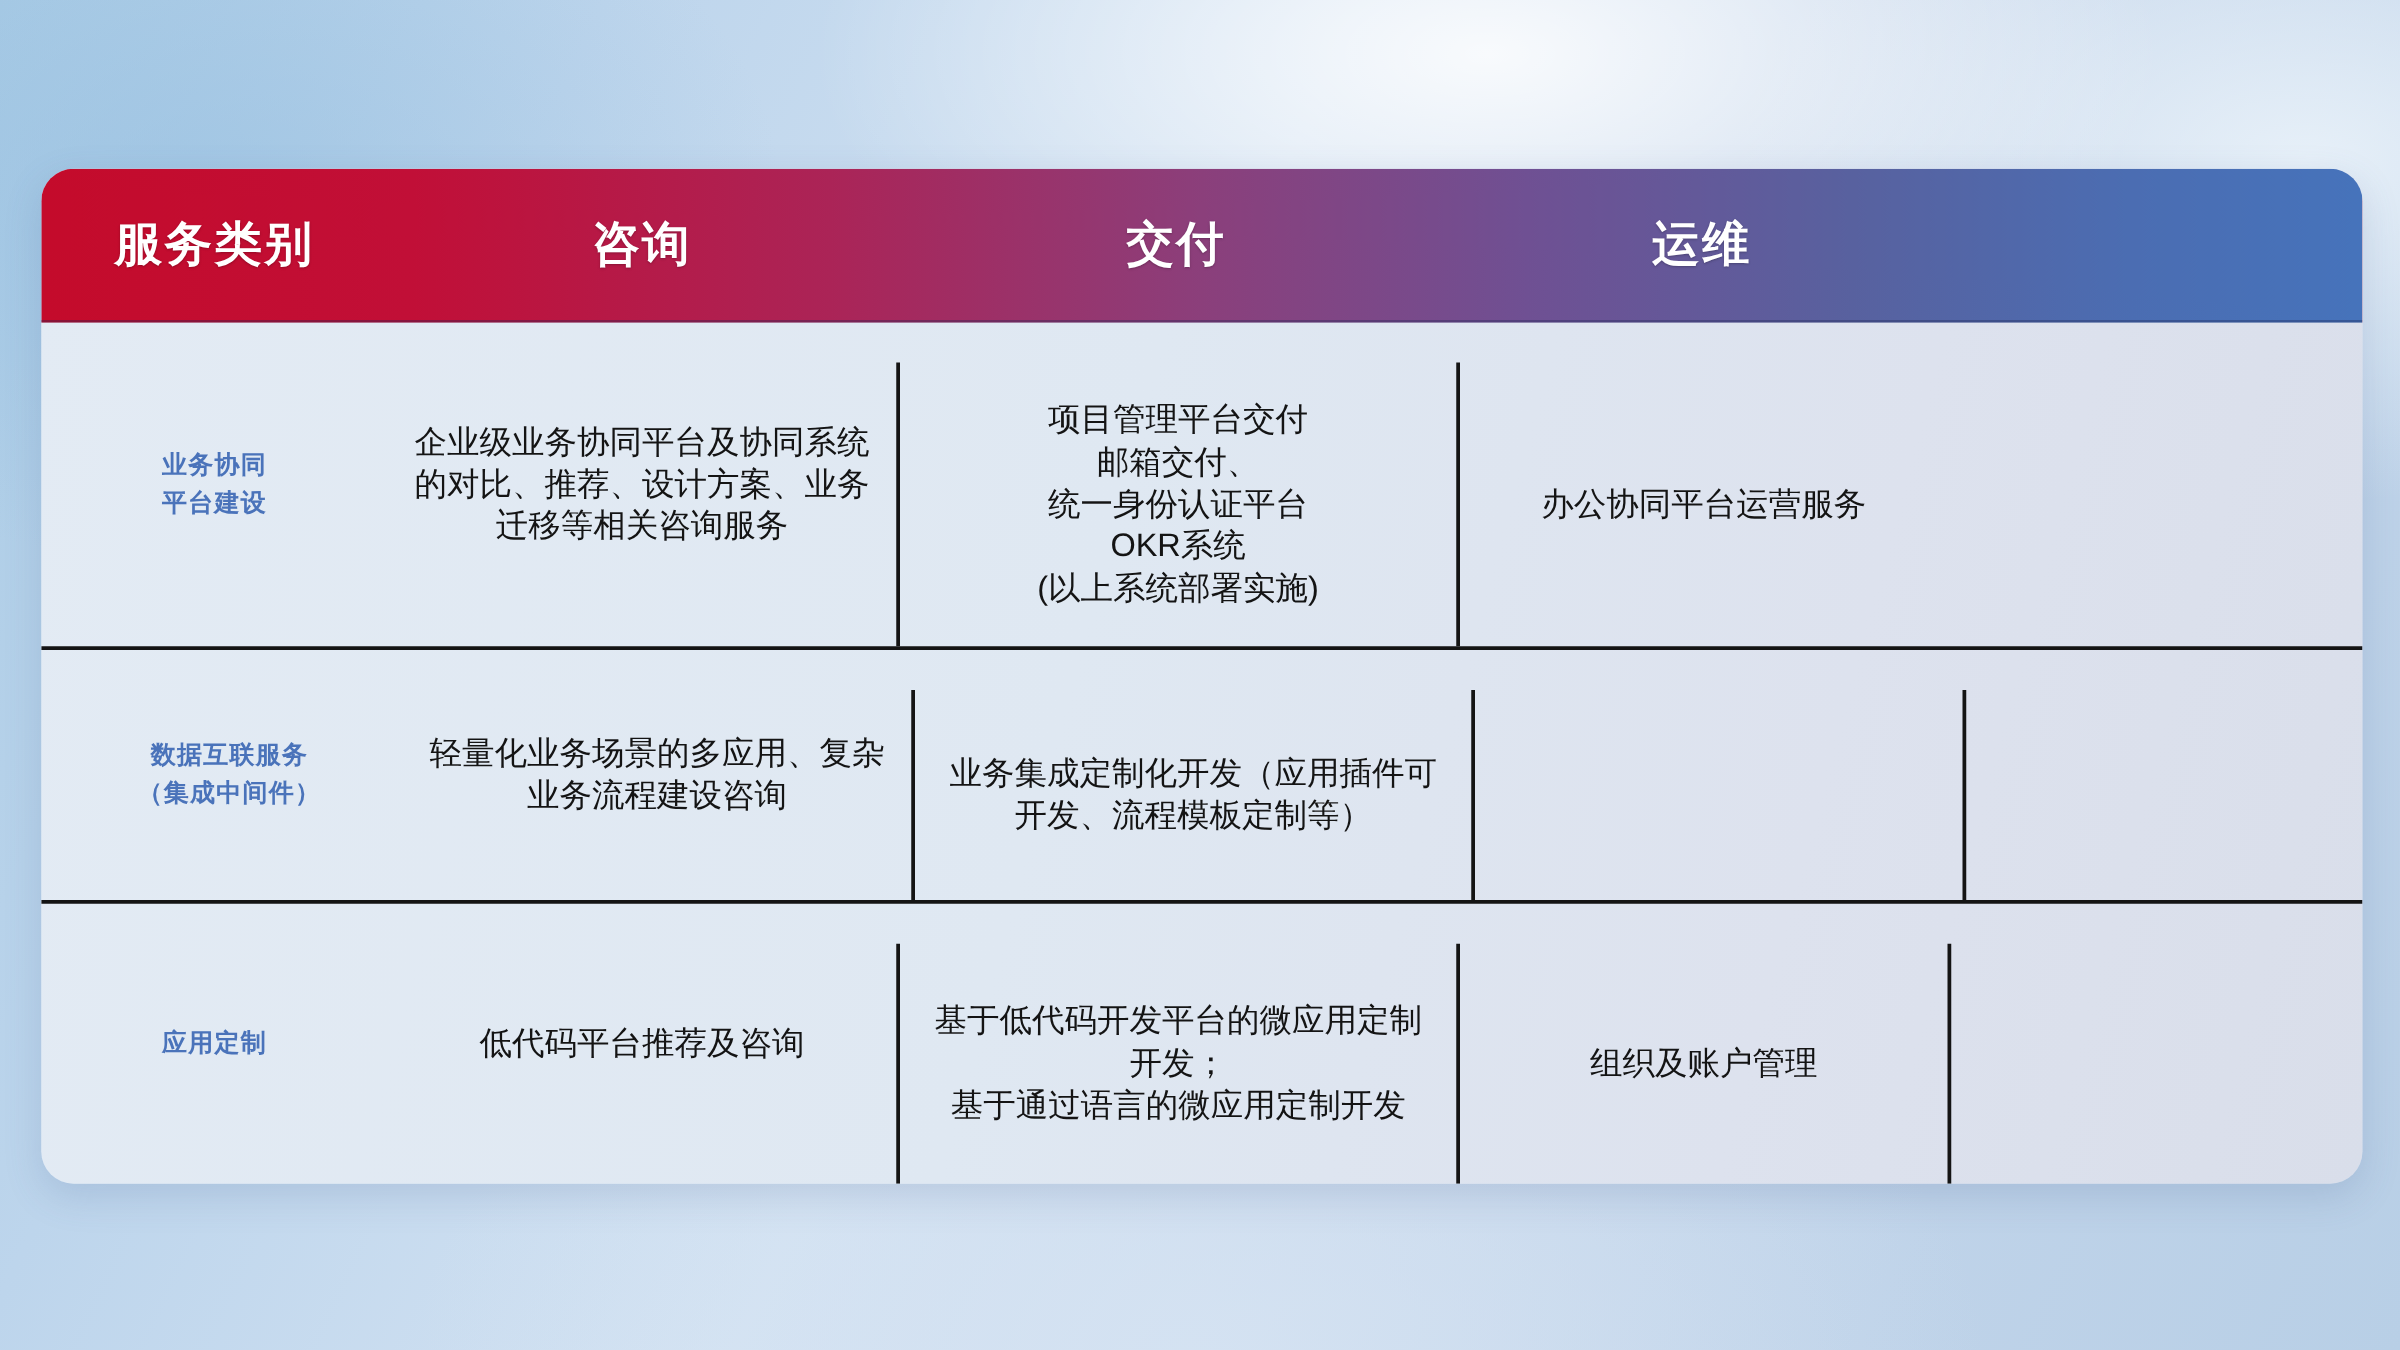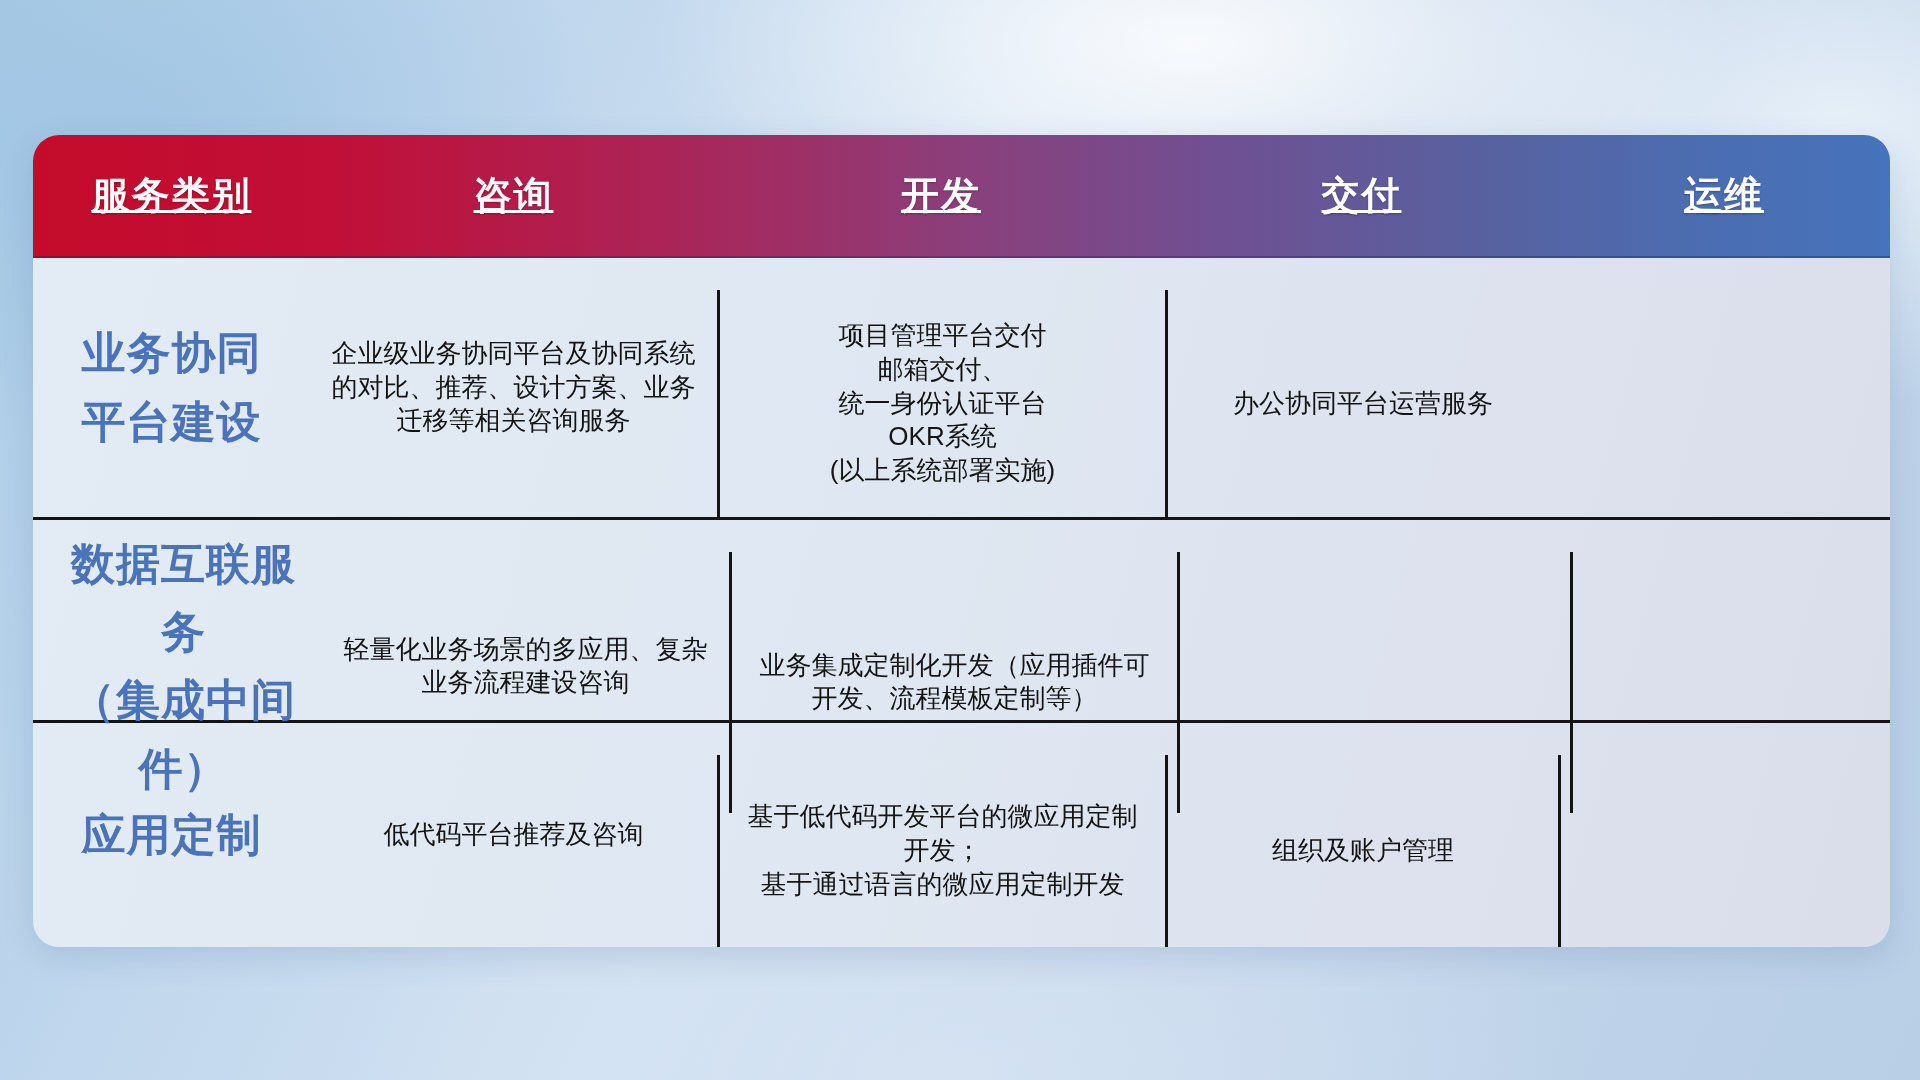--- a/index.html
+++ b/index.html
@@ -27,48 +27,46 @@
     height:123px;
     background: linear-gradient(90deg,
       #c40b2b 0%, #c10f37 16%, #ab2457 34%, #8b3f7b 50%,
       #6f5093 64%, #58619f 78%, #4b6db2 90%, #4673bb 100%);
     border-bottom: 2px solid rgba(25,35,80,0.35);
   }
   .hcell {
     display:flex; align-items:center; justify-content:center;
     color:#ffffff; font-size:38px; font-weight:bold; letter-spacing:2px;
     text-shadow: 0 1px 2px rgba(0,0,0,0.25);
-    text-decoration: underline;
   }
   .brow { }
   .row1 { height:259px; }
   .row2 { height:203px;padding-left:12px; }
   .row3 { height:227px; }
   .brow + .brow { border-top:3px solid #141414; }
   .cell {
     display:flex; align-items:center; justify-content:center;
     text-align:center; padding:10px 20px;
     white-space:pre-line;
     font-size:26px; line-height:1.3; color:#141414;
   }
   .cat {
-    font-size:44px; font-weight:bold; color:#4a73ba; line-height:1.55;
+    font-size:20px; font-weight:bold; color:#4a73ba; line-height:1.55;
     letter-spacing:1px;
   }
   .bl { border-left:3px solid #141414;margin-top:32px; }
 </style>
 </head>
 <body>
 
 <div class="panel">
 
   <div class="grid header-row">
     <div class="hcell">服务类别</div>
     <div class="hcell">咨询</div>
-    <div class="hcell">开发</div>
     <div class="hcell">交付</div>
     <div class="hcell">运维</div>
   </div>
 
   <div class="grid brow row1">
     <div class="cell cat">业务协同
 平台建设</div>
     <div class="cell">企业级业务协同平台及协同系统的对比、推荐、设计方案、业务迁移等相关咨询服务</div>
     <div class="cell bl">项目管理平台交付
 邮箱交付、

